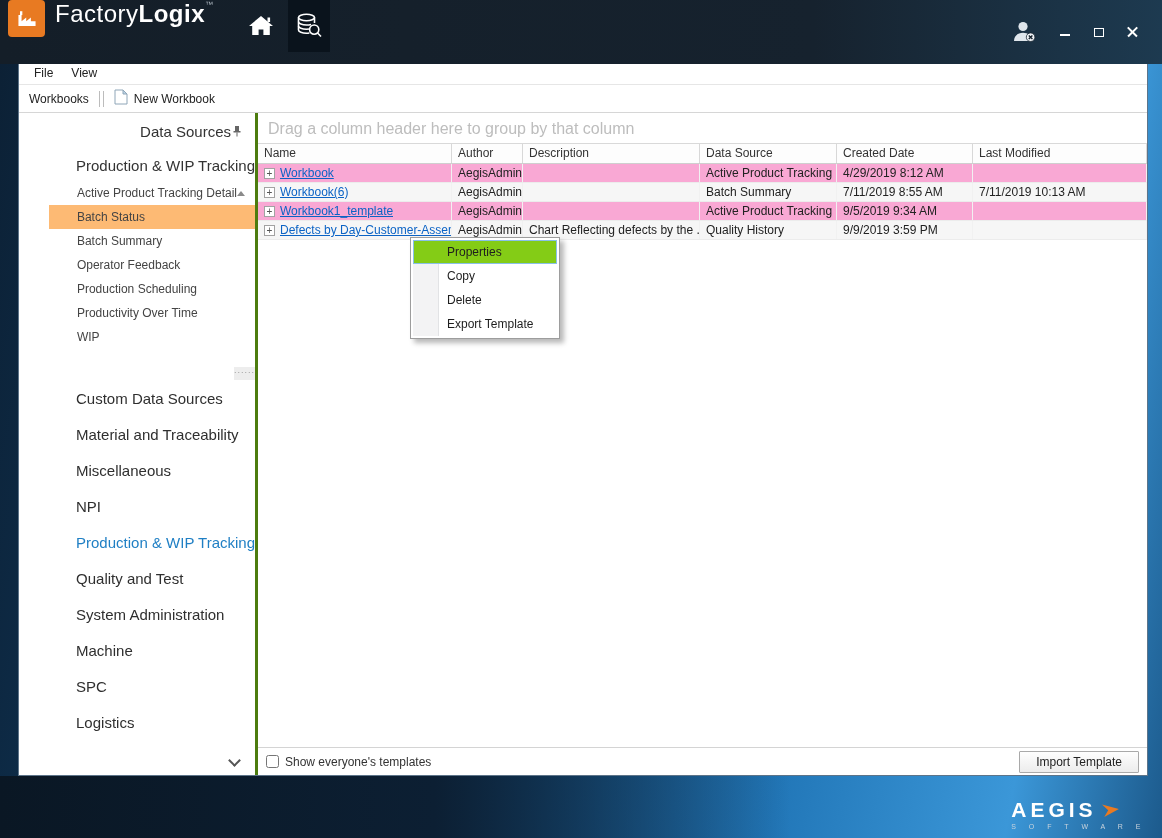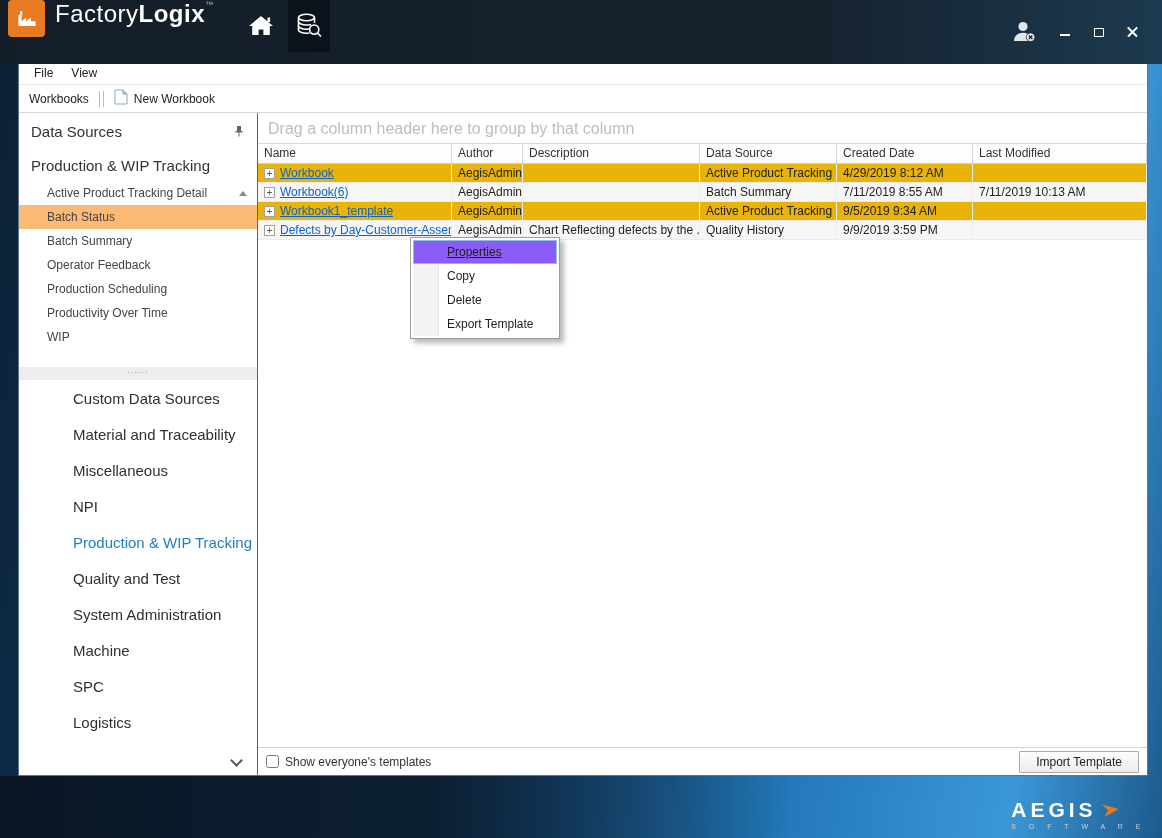--- a/index.html
+++ b/index.html
@@ -39,21 +39,21 @@
     border:1px solid #5d7489; display:flex; flex-direction:column; z-index:4; }
   .menubar { height:24px; display:flex; align-items:center; padding-left:6px; border-bottom:1px solid #e6e6e6; }
   .menu-item { font-size:12px; color:#222; padding:3px 9px; cursor:default; }
   .toolbar { height:28px; display:flex; align-items:center; padding-left:10px; border-bottom:1px solid #d6d6d6; }
   .tool-label { font-size:12px; color:#222; }
   .tool-sep { width:5px; height:16px; border-left:1px solid #bcbcbc; border-right:1px solid #bcbcbc; margin:0 10px; }
   .tool-btn { display:flex; align-items:center; gap:6px; font-size:12px; color:#222; cursor:pointer; }
   .body-row { flex:1; display:flex; min-height:0; }
 
   
-  .sidebar { width:239px; border-right:1px solid #4d7c0f; display:flex; flex-direction:column; background:#fff; }
+  .sidebar { width:239px; border-right:3px solid #4d7c0f; display:flex; flex-direction:column; background:#fff;align-items:flex-end; }
   .sb-title-row { height:36px; display:flex; align-items:center; padding:0 12px; }
   .sb-title { font-size:15px; color:#333; }
   .pin { margin-left:auto; cursor:pointer; display:flex; }
   .sb-group { height:32px; display:flex; align-items:center; padding-left:12px; font-size:15px; color:#333; cursor:pointer; }
   .sb-list { list-style:none; }
   .sb-list li { height:24px; display:flex; align-items:center; padding-left:28px; font-size:12px; color:#444; cursor:pointer; position:relative; }
   .sb-list li.selected { background:#fdba74; }
   .scroll-up { margin-left:auto; margin-right:10px; width:0; height:0;
     border-left:4px solid transparent; border-right:4px solid transparent; border-bottom:5px solid #8a8a8a; }
   .sb-splitter { margin-top:18px; height:13px; background:#ededed; color:#9a9a9a;
@@ -65,21 +65,21 @@
   .chev-down { width:9px; height:9px; border-right:2px solid #555; border-bottom:2px solid #555; transform:rotate(45deg); cursor:pointer; }
 
   
   .main { flex:1; display:flex; flex-direction:column; min-width:0; }
   .group-hint { height:31px; line-height:31px; padding-left:10px; font-size:16px; color:#bdbdbd;
     border-bottom:1px solid #d9d9d9; background:#fff; }
   .thead { display:flex; height:20px; border-bottom:1px solid #cfcfcf; background:#fdfdfd; }
   .thead .cell { font-size:12px; color:#333; line-height:19px; border-right:1px solid #d8d8d8; cursor:pointer; }
   .cell { padding-left:6px; white-space:nowrap; overflow:hidden; }
   .c0{width:194px;} .c1{width:71px;} .c2{width:177px;} .c3{width:137px;} .c4{width:136px;} .c5{flex:1;}
-  .trow { display:flex; height:19px; align-items:center; border-bottom:1px solid #ececec; background:#eab308; cursor:pointer; }
+  .trow { display:flex; height:19px; align-items:center; border-bottom:1px solid #ececec; background:#f9a8d4; cursor:pointer; }
   .trow.alt { background:#f6f6f6; }
   .trow .cell { font-size:12px; color:#222; border-right:1px solid #f1f1f1; height:100%; line-height:18px; }
   .name-cell { display:flex; align-items:center; gap:5px; }
   .expand { width:11px; height:11px; border:1px solid #a2a2a2; background:#fff; flex:0 0 auto;
     display:flex; align-items:center; justify-content:center; }
   .expand::before { content:"+"; font-size:10px; line-height:9px; color:#555; }
   .wb-link { color:#0b63c5; text-decoration:underline; overflow:hidden; text-overflow:clip; white-space:nowrap; }
   .tfill { flex:1; background:#fff; }
   .bottom-bar { height:28px; border-top:1px solid #d4d4d4; display:flex; align-items:center; padding:0 8px; gap:6px; background:#fff; }
   .bottom-bar label { display:flex; align-items:center; gap:6px; font-size:12px; color:#333; }
@@ -87,21 +87,21 @@
   .import-btn { margin-left:auto; height:22px; padding:0 16px; font-size:12px; color:#222;
     background:linear-gradient(#fefefe,#ececec); border:1px solid #a9a9a9; border-radius:1px; cursor:pointer;
     font-family:"Liberation Sans","DejaVu Sans",sans-serif; }
 
   
   .cm { position:absolute; left:410px; top:237px; width:150px; background:#fff; border:1px solid #9d9d9d;
     box-shadow:4px 4px 5px rgba(0,0,0,.28); padding:2px; z-index:20; }
   .cm-gutter { position:absolute; left:2px; top:2px; bottom:2px; width:26px; background:#f3f3f4; border-right:1px solid #e2e3e5; }
   .cm-item { position:relative; height:24px; line-height:22px; font-size:12px; color:#1e1e1e;
     padding-left:33px; cursor:pointer; border:1px solid transparent; }
-  .cm-item.hl { background:#8b5cf6; border:1px solid #8ac0e8;text-decoration:underline; }
+  .cm-item.hl { background:#84cc16; border:1px solid #8ac0e8; }
 
   
   .footer-brand { position:absolute; right:16px; bottom:8px; z-index:3; display:flex; flex-direction:column; }
   .fb-row { display:flex; align-items:flex-end; gap:5px; }
   .fb-name { color:#fff; font-size:21px; font-weight:bold; letter-spacing:4px; }
   .fb-tag { color:#c9d3dc; font-size:7px; letter-spacing:5.5px; margin-top:1px; }
 </style>
 </head>
 <body>
 

